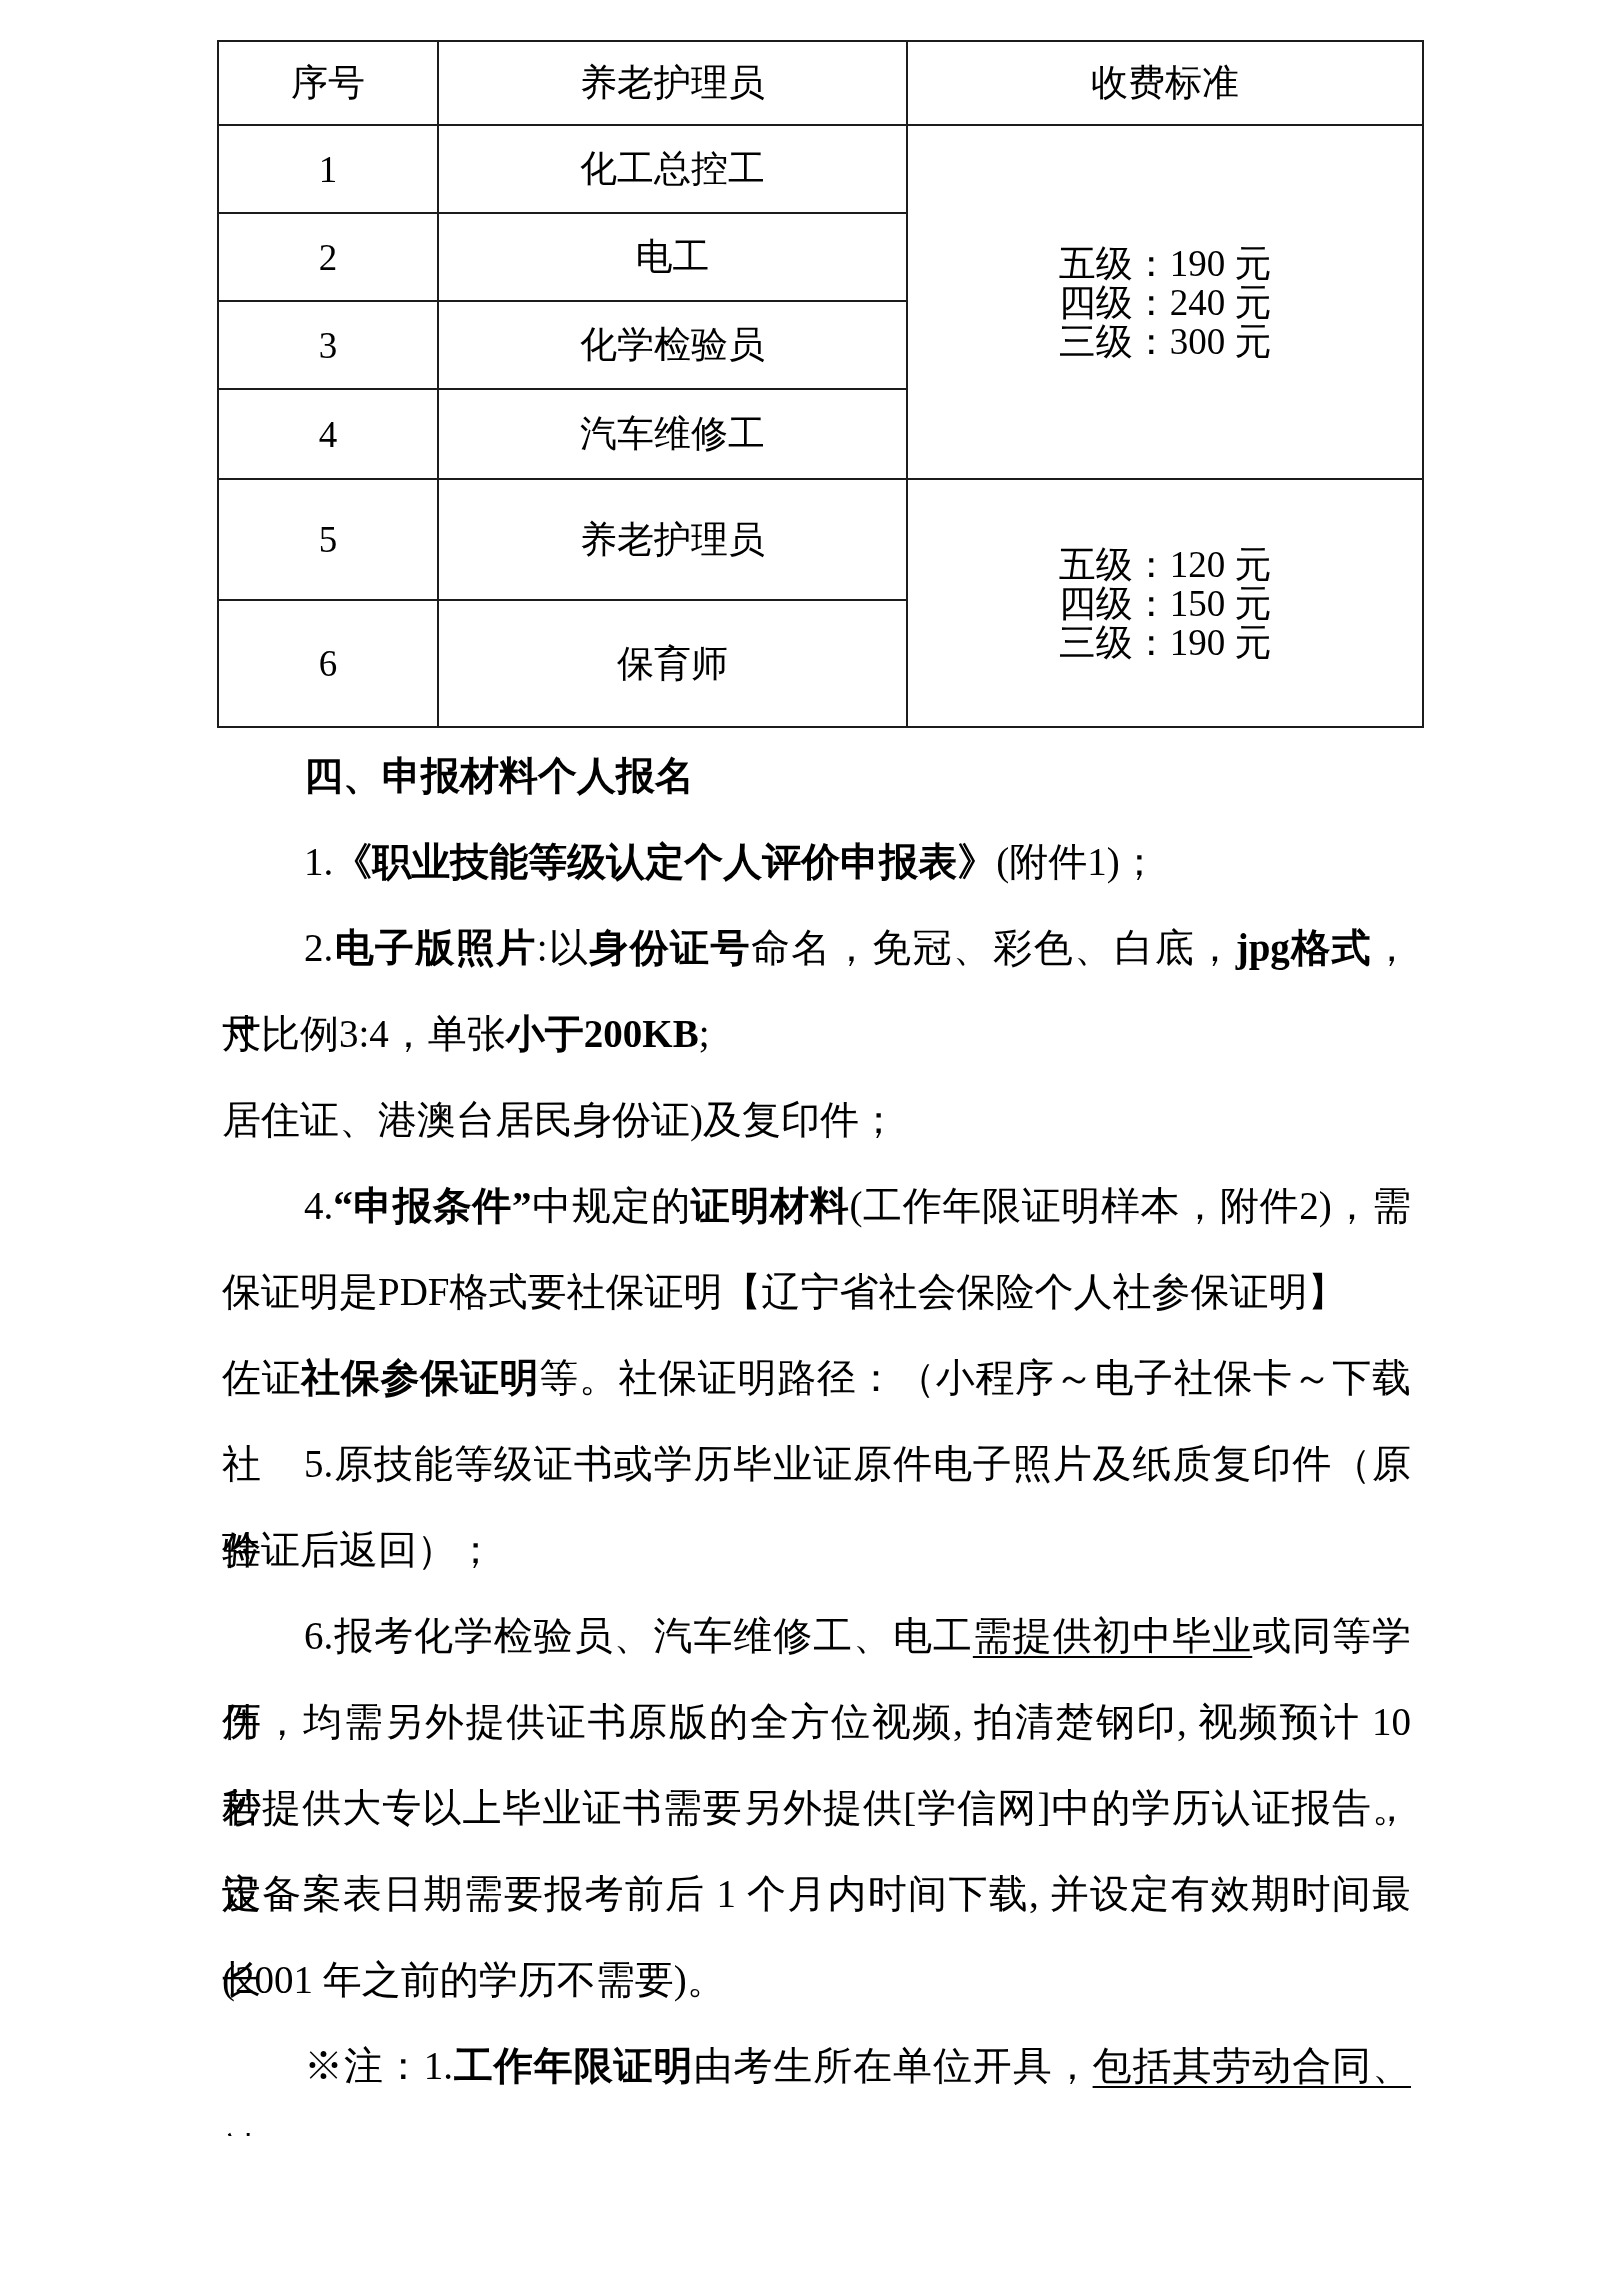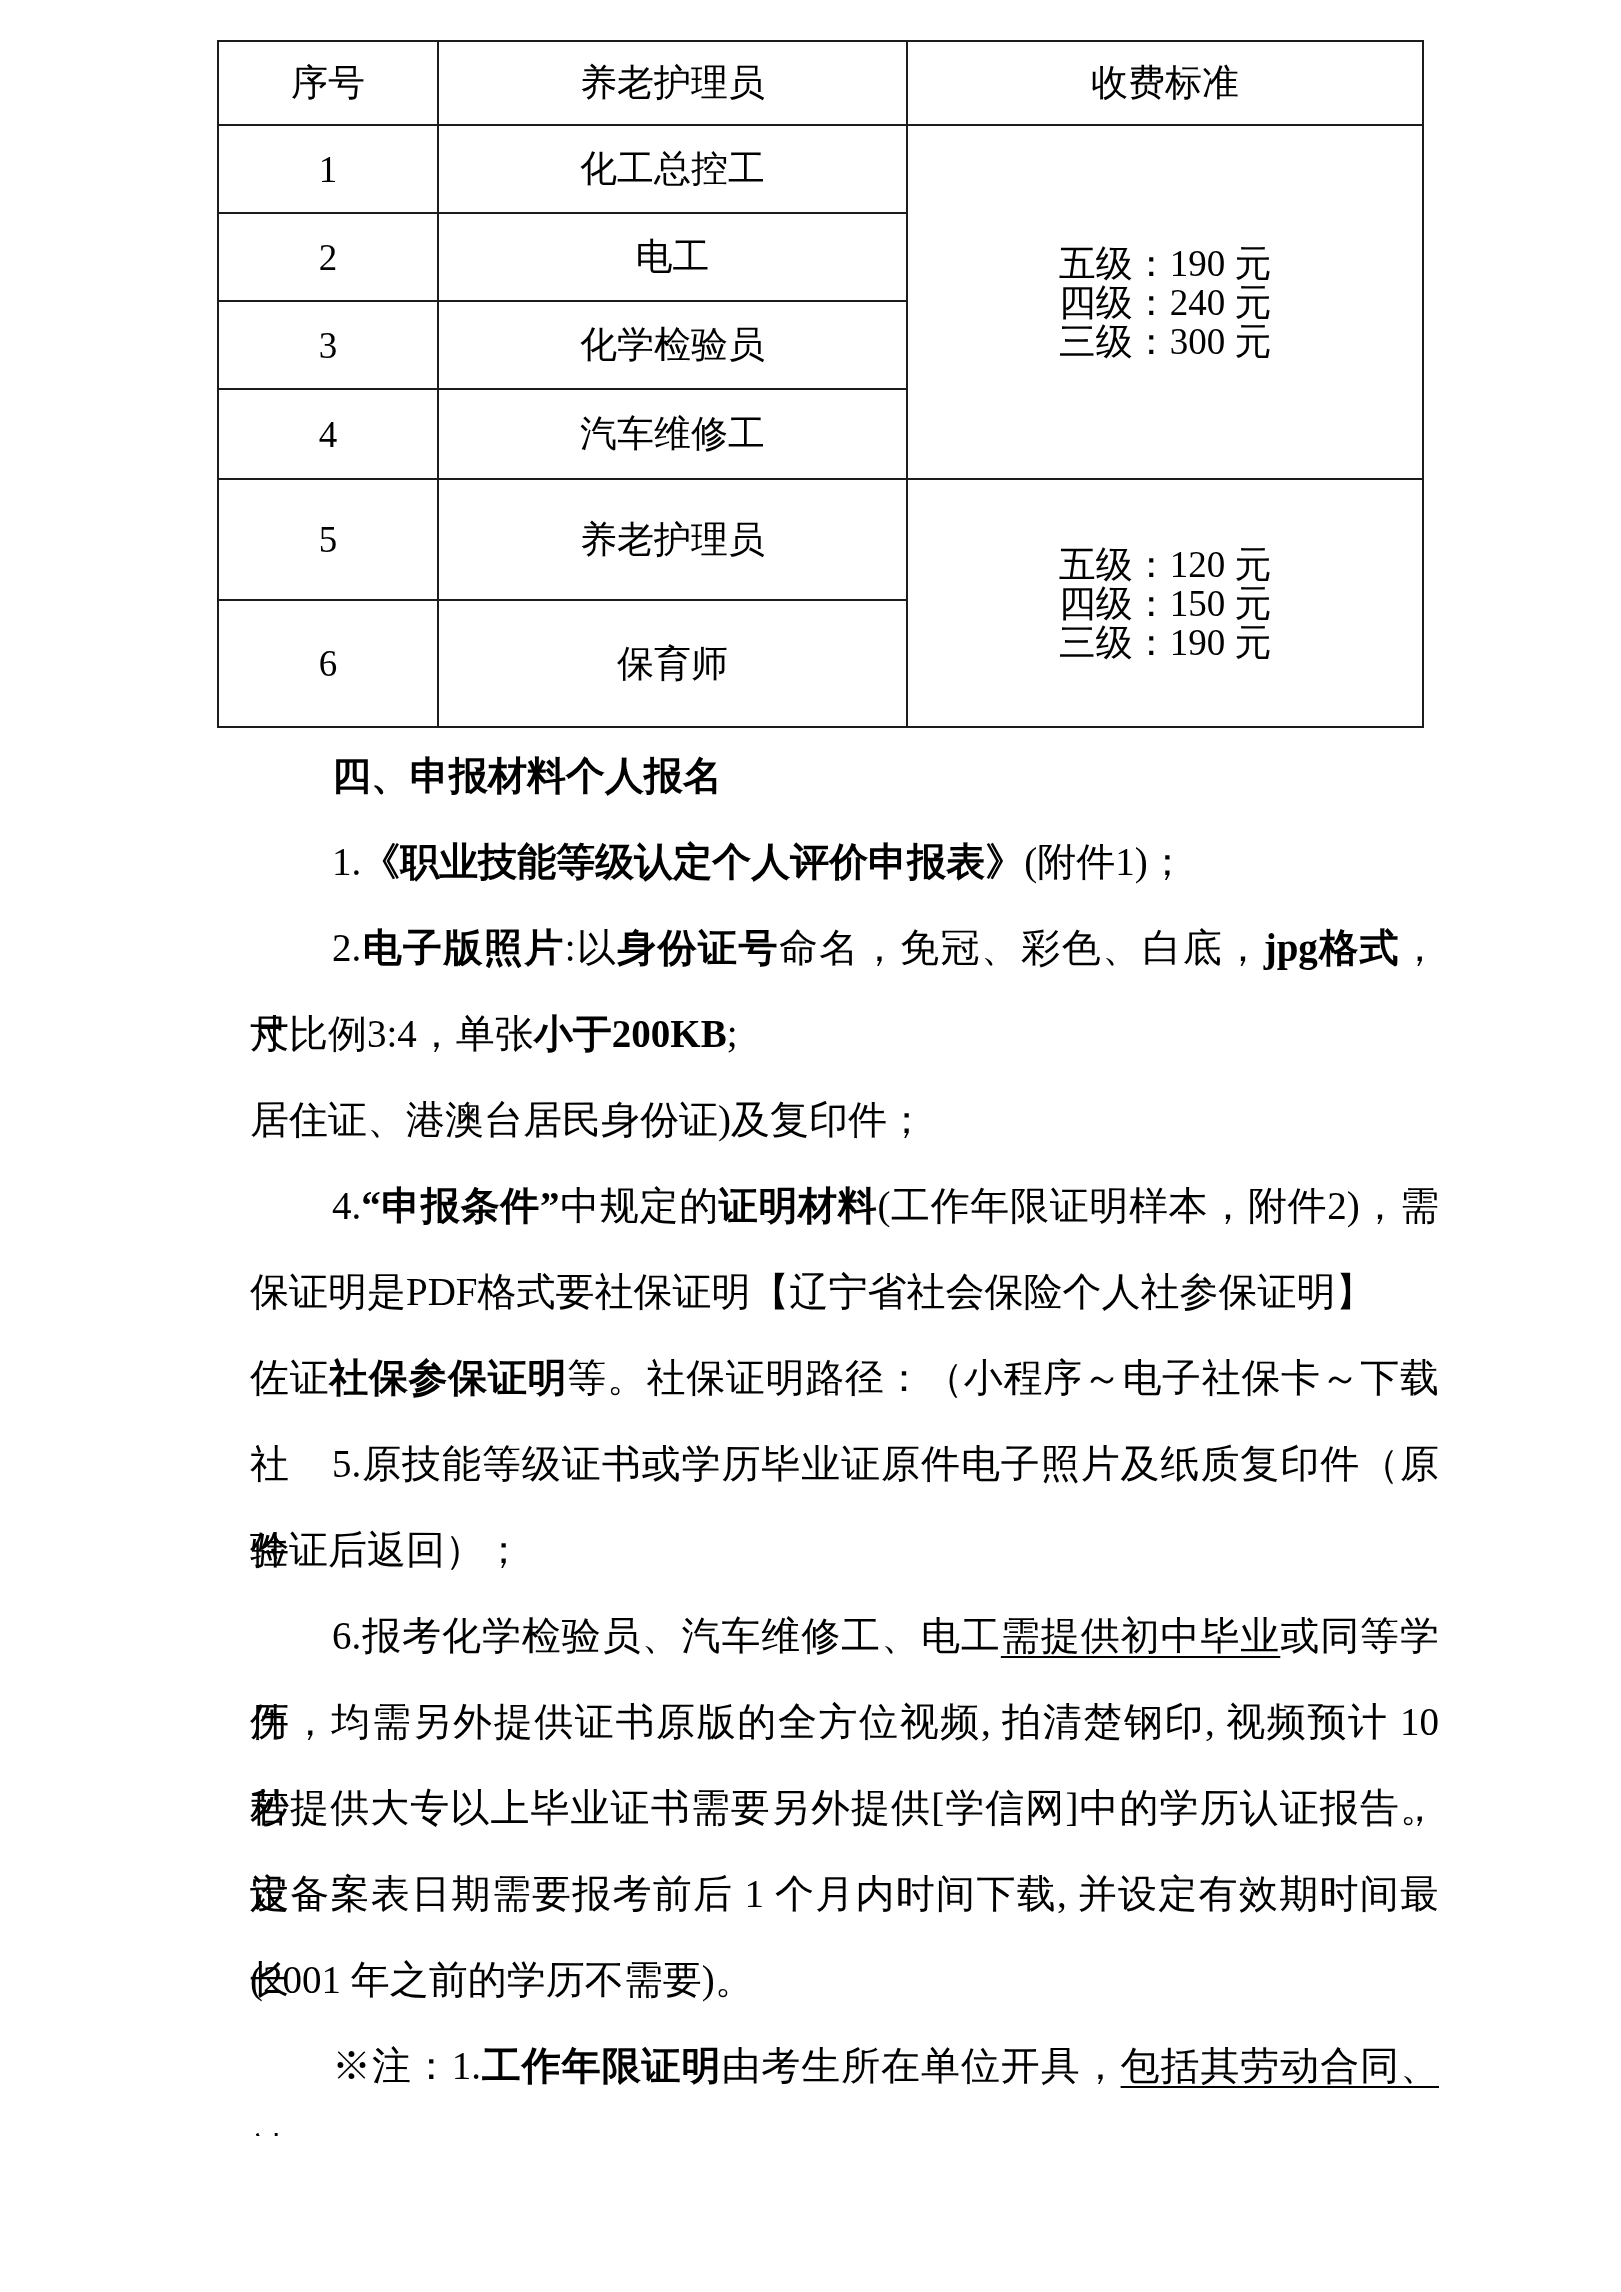--- a/index.html
+++ b/index.html
@@ -39,21 +39,20 @@
     display:flex;flex-direction:column;
     justify-content:space-evenly;
     height:100%;
     text-align:center;
   }
   .fee-line{font-size:37px;line-height:39px;}
   
   .body-text{
     position:absolute;left:222px;top:733px;width:1189px;
     font-size:39px;
-    margin-left:28px;
   }
   .line{
     height:86px;line-height:86px;
     white-space:nowrap;
   }
   .line.full{
     white-space:normal;
     text-align:justify;
     text-align-last:justify;
   }

